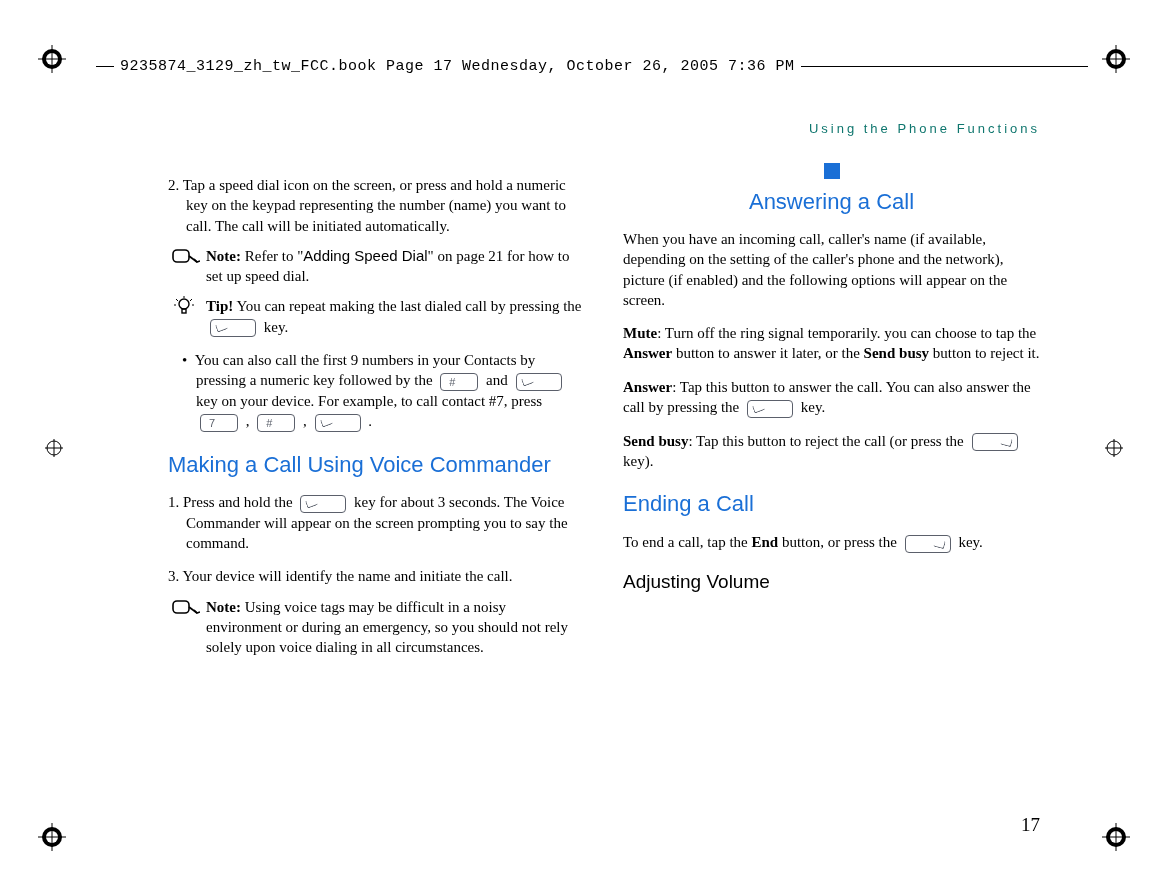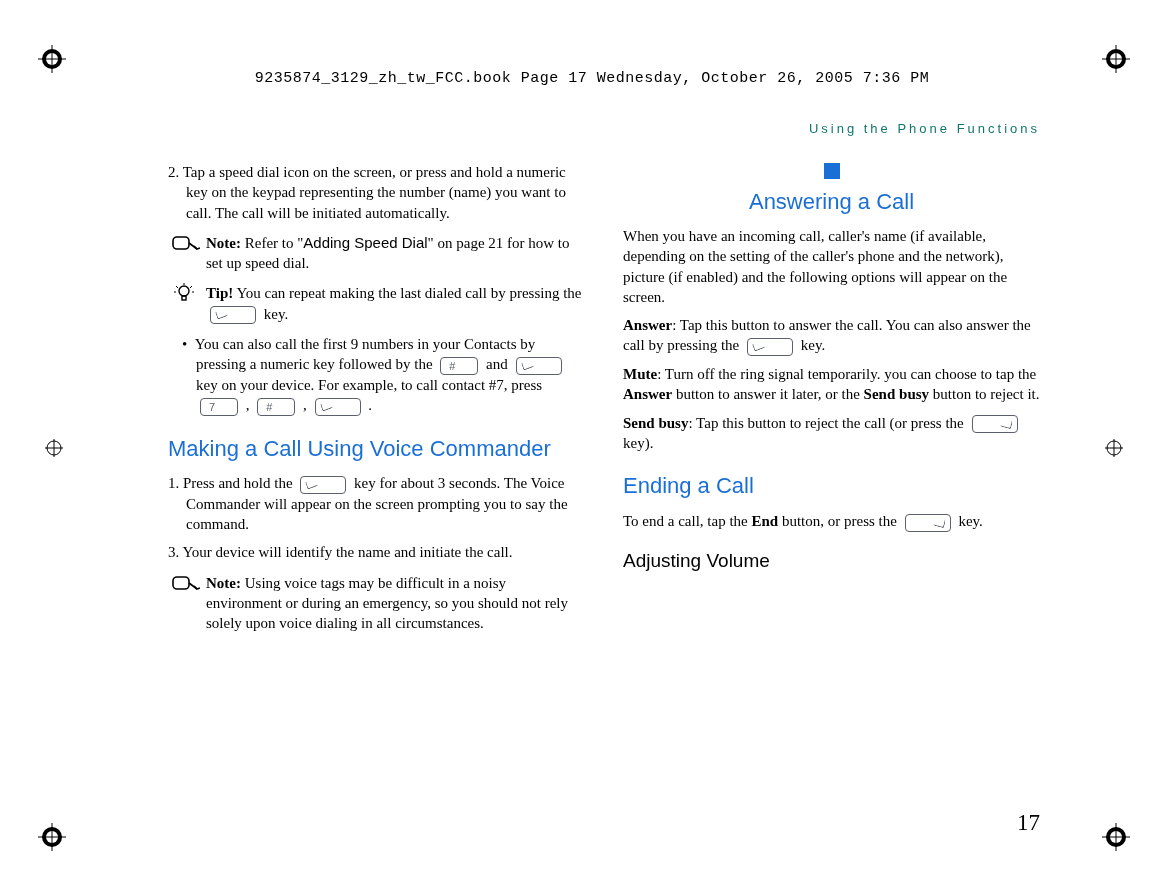--- a/index.html
+++ b/index.html
@@ -33,21 +33,20 @@
   .sidemark.right { right: 45px; top: 50%; transform: translateY(-50%); }
 
   .header-bar {
     position: absolute;
     top: 52px;
     left: 96px;
     right: 80px;
     display: flex;
     align-items: center;
     height: 28px;
-    flex-direction: column;
   }
   .header-line {
     flex: 0 0 18px;
     height: 1px;
     background: #000;
   }
   .header-text {
     font-family: 'Courier New', monospace;
     font-size: 15px;
     padding: 0 6px;
@@ -78,21 +77,21 @@
     text-align: right;
     font-family: Arial, Helvetica, sans-serif;
     letter-spacing: 3px;
     font-size: 13px;
     color: #0f766e;
     margin-bottom: 25px;
   }
   .col-right .running-head { margin-bottom: 25px; }
   .col-left { padding-top: 42px; }
 
-  p { margin: 0 0 8px 0; }
+  p { margin: 13px 0 8px 0; }
   .indent { padding-left: 18px; text-indent: -18px; }
   .bullet { padding-left: 28px; text-indent: -14px; }
 
   .note-block, .tip-block { padding-left: 28px; margin: 10px 0 10px 10px; position: relative; }
   .note-icon, .tip-icon {
     position: absolute;
     left: -6px;
     top: 0px;
     width: 28px;
     height: 20px;
@@ -193,21 +192,21 @@
     right:0px; top:1px;
     width:5px; height:12px;
     border:1.5px solid #9aa0ad;
     border-left:none;
     border-radius: 0 8px 8px 0;
   }
   .page-num {
     position: absolute;
     right: 128px;
     bottom: 60px;
-    font-size: 23px;
+    font-size: 19px;
     font-family: Georgia, serif;
     text-align: right;
   }
   .col-left-inner { height:100%; }
 </style>
 </head>
 <body>
 
 <div class="regmark tl"><svg viewBox="0 0 28 28">
       <circle cx="14" cy="14" r="10" fill="#000"></circle>
@@ -312,25 +311,25 @@
     <div class="running-head">Using the Phone Functions</div>
 
     <div class="h1">
         <span class="sq"></span>
         <span>Answering a Call</span>
       </div>
 
     <p>When you have an incoming call, caller's name (if available, depending on the setting of the caller's phone and the network), picture (if enabled) and the following options will appear on the screen.</p>
 
     <p>
+      <span class="bold">Mute</span><span>: Turn off the ring signal temporarily. you can choose to tap the </span><span class="bold">Answer</span><span> button to answer it later, or the </span><span class="bold">Send busy</span><span> button to reject it.</span>
+    </p>
+
+    <p>
       <span class="bold">Answer</span><span>: Tap this button to answer the call. You can also answer the call by pressing the </span><span class="key phone"></span><span> key.</span>
-    </p>
-
-    <p>
-      <span class="bold">Mute</span><span>: Turn off the ring signal temporarily. you can choose to tap the </span><span class="bold">Answer</span><span> button to answer it later, or the </span><span class="bold">Send busy</span><span> button to reject it.</span>
     </p>
 
     <p>
       <span class="bold">Send busy</span><span>: Tap this button to reject the call (or press the </span><span class="key end"></span><span> key).</span>
     </p>
 
     <div class="h2">Ending a Call</div>
 
     <p>
       <span>To end a call, tap the </span><span class="bold">End</span><span> button, or press the </span><span class="key end"></span><span> key.</span>

